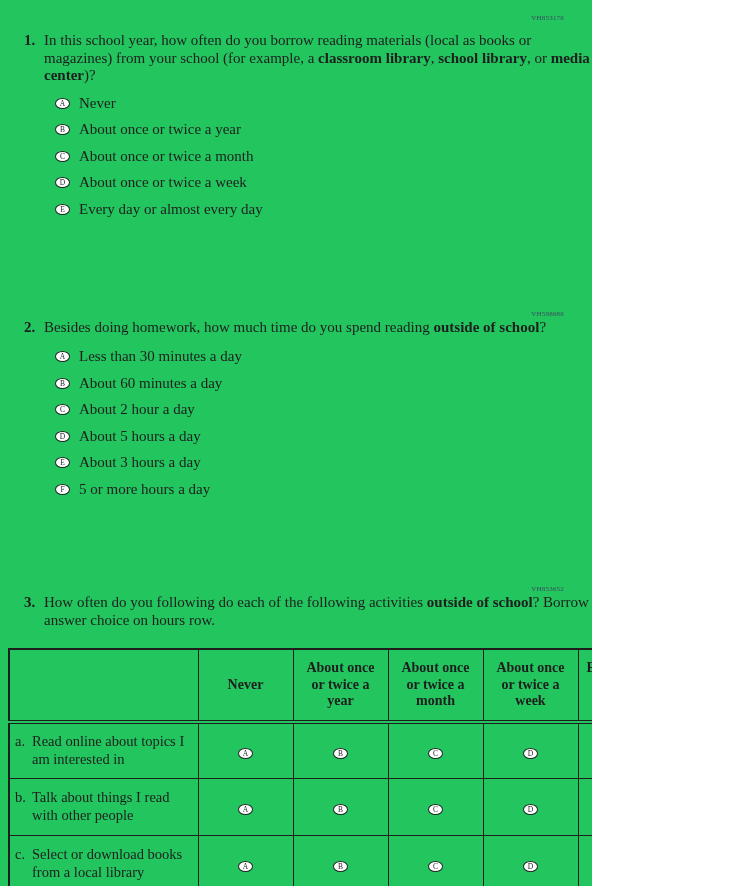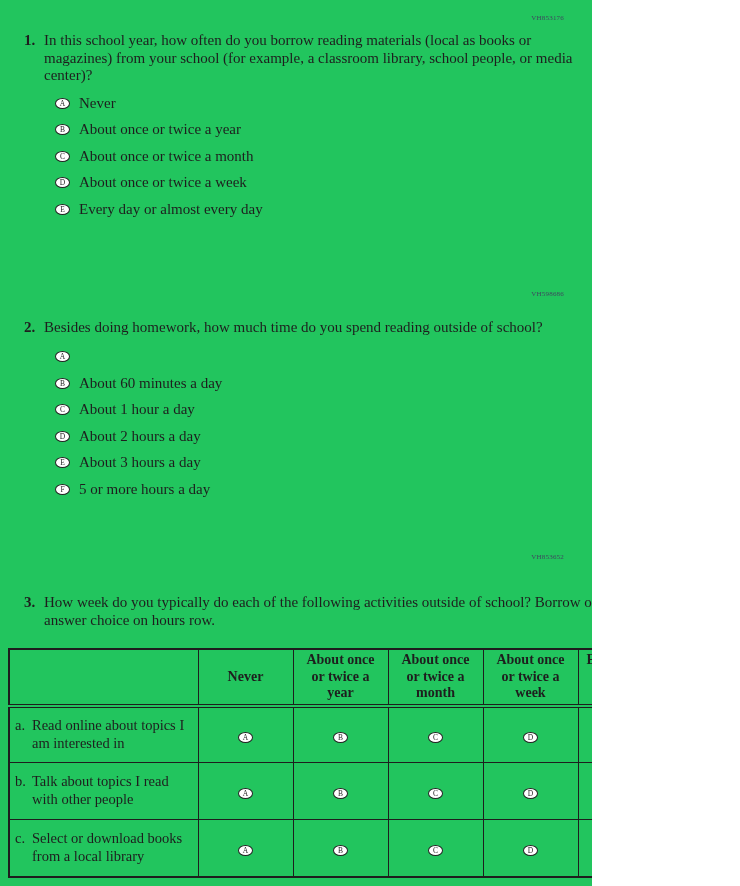--- a/index.html
+++ b/index.html
@@ -9,21 +9,21 @@
     font-family:"Liberation Serif","DejaVu Serif",serif; color:#1e1e1e; overflow:hidden;
   }
   .vhcode {
     position:absolute; right:28px; font-size:7px; letter-spacing:.2px;
     color:#3e4a5e; font-family:"Liberation Serif",serif;
   }
   .question { position:absolute; left:24px; }
   .qrow { display:flex; align-items:flex-start; }
   .qnum { font-weight:bold; font-size:15px; width:20px; flex:none; line-height:1.18; }
   .qtext { font-size:15px; line-height:1.18; }
-  .qtext b { font-weight:normal; }
+  .qtext b { font-weight:bold; }
   .q1 .qtext { width:556px; }
   .q3 .qtext { width:600px; }
   .options { margin-left:31px; }
   .q1 .options { margin-top:5px; }
   .q2 .options { margin-top:7px; }
   .option { display:flex; align-items:center; height:26.5px; }
   .bubble {
     display:inline-flex; width:15px; height:11px; border:1px solid #232323;
     border-radius:50%; align-items:center; justify-content:center;
     flex:none; background:#fff;
@@ -33,21 +33,21 @@
 
   table.qtable {
     position:absolute; left:8px; top:648px; width:702px;
     border-collapse:collapse; table-layout:fixed;
     border:2px solid #1e1e1e;
   }
   .qtable th, .qtable td { border:1.5px solid #1e1e1e; }
   .qtable thead tr { height:54px; }
   .qtable thead th {
     font-size:14px; font-weight:bold; text-align:center; vertical-align:middle;
-    line-height:1.18; white-space:pre-line; padding:2px 1px;
+    line-height:1.18; white-space:pre-line; padding:10px 1px;
   }
   .qtable tbody tr { height:57px; }
   .qtable thead th { border-bottom:4px double #1e1e1e; }
   .rowlabel { vertical-align:middle; padding:4px 2px 4px 5px; }
   .rowlabel .wrap { display:flex; font-size:14.5px; line-height:1.24; }
   .rowlabel .pfx { flex:none; width:17px; }
   .bcell { text-align:center; vertical-align:middle; }
   .codecell {
     text-align:center; vertical-align:middle; font-size:6.8px;
     color:#3e4a5e; padding:0 1px;
@@ -55,21 +55,21 @@
 </style>
 </head>
 <body>
 
 <div class="page">
 
   <div class="vhcode" style="top:14px">VH853176</div>
   <div class="question q1" style="top:32px">
     <div class="qrow">
       <span class="qnum">1.</span>
-      <div class="qtext"><span>In this school year, how often do you borrow reading materials (local as books or magazines) from your school (for example, a </span><b>classroom library</b><span>, </span><b>school people</b><span>, or </span><b>media center</b><span>)?</span></div>
+      <div class="qtext"><span>In this school year, how often do you borrow reading materials (local as books or magazines) from your school (for example, a </span><b>classroom library</b><span>, </span><b>school library</b><span>, or </span><b>media center</b><span>)?</span></div>
     </div>
     <div class="options">
       <div class="option">
         <span class="bubble">
             <span class="bl">A</span>
           </span>
         <span class="olabel">Never</span>
       </div>
       <div class="option">
         <span class="bubble">
@@ -91,70 +91,71 @@
       </div>
       <div class="option">
         <span class="bubble">
             <span class="bl">E</span>
           </span>
         <span class="olabel">Every day or almost every day</span>
       </div>
     </div>
   </div>
 
-  <div class="vhcode" style="top:290px">VH598686</div>
+  <div class="vhcode" style="top:310px">VH598686</div>
   <div class="question q2" style="top:319px">
     <div class="qrow">
       <span class="qnum">2.</span>
       <div class="qtext"><span>Besides doing homework, how much time do you spend reading </span><b>outside of school</b><span>?</span></div>
     </div>
     <div class="options">
       <div class="option">
         <span class="bubble">
             <span class="bl">A</span>
           </span>
+        <span class="olabel">Less than 30 minutes a day</span>
       </div>
       <div class="option">
         <span class="bubble">
             <span class="bl">B</span>
           </span>
         <span class="olabel">About 60 minutes a day</span>
       </div>
       <div class="option">
         <span class="bubble">
             <span class="bl">C</span>
           </span>
-        <span class="olabel">About 1 hour a day</span>
+        <span class="olabel">About 2 hour a day</span>
       </div>
       <div class="option">
         <span class="bubble">
             <span class="bl">D</span>
           </span>
-        <span class="olabel">About 2 hours a day</span>
+        <span class="olabel">About 5 hours a day</span>
       </div>
       <div class="option">
         <span class="bubble">
             <span class="bl">E</span>
           </span>
         <span class="olabel">About 3 hours a day</span>
       </div>
       <div class="option">
         <span class="bubble">
             <span class="bl">F</span>
           </span>
         <span class="olabel">5 or more hours a day</span>
       </div>
     </div>
   </div>
 
-  <div class="vhcode" style="top:553px">VH853652</div>
+  <div class="vhcode" style="top:585px">VH853652</div>
   <div class="question q3" style="top:594px">
     <div class="qrow">
       <span class="qnum">3.</span>
-      <div class="qtext"><span>How week do you typically do each of the following activities </span><b>outside of school</b><span>? Borrow </span><b>one</b><span> answer choice on hours row.</span></div>
+      <div class="qtext"><span>How often do you following do each of the following activities </span><b>outside of school</b><span>? Borrow </span><b>one</b><span> answer choice on hours row.</span></div>
     </div>
   </div>
 
   <table class="qtable">
     <colgroup>
       <col style="width:189px">
         <col style="width:95px">
         <col style="width:95px">
       <col style="width:95px">
         <col style="width:95px">
@@ -202,21 +203,21 @@
             </span></td>
         <td class="bcell"><span class="bubble">
               <span class="bl">E</span>
             </span></td>
         <td class="codecell">VH853656</td>
       </tr>
       <tr>
         <td class="rowlabel">
           <div class="wrap">
               <span class="pfx">b.</span>
-              <span class="rtext">Talk about topics I read with other people</span>
+              <span class="rtext">Talk about things I read with other people</span>
             </div>
         </td>
         <td class="bcell"><span class="bubble">
               <span class="bl">A</span>
             </span></td>
         <td class="bcell"><span class="bubble">
               <span class="bl">B</span>
             </span></td>
         <td class="bcell"><span class="bubble">
               <span class="bl">C</span>

